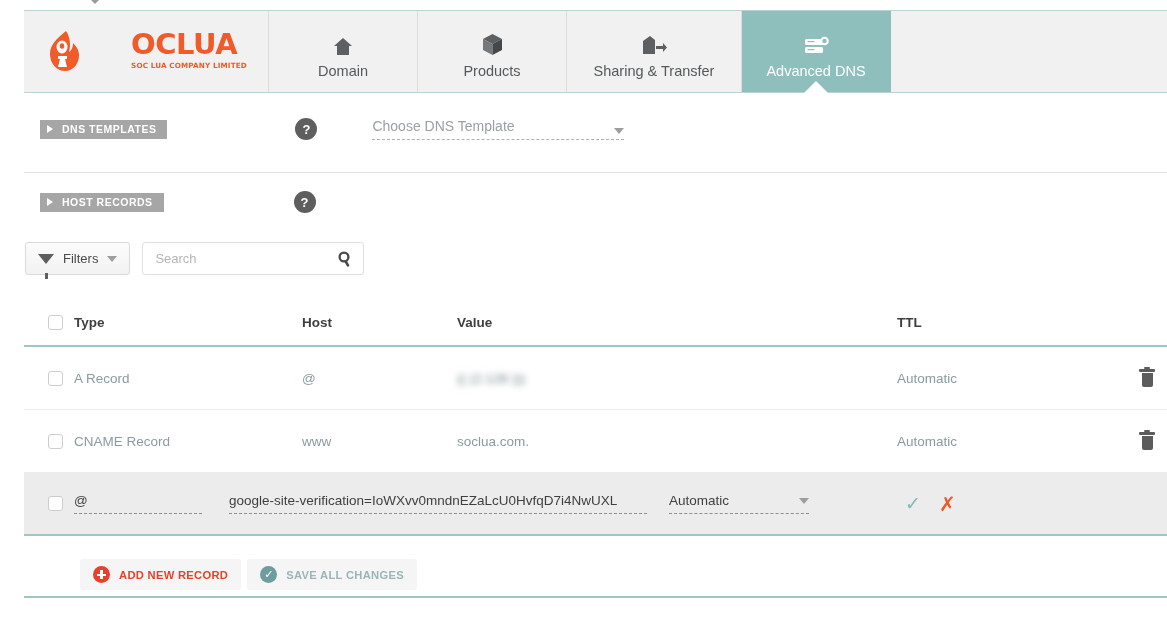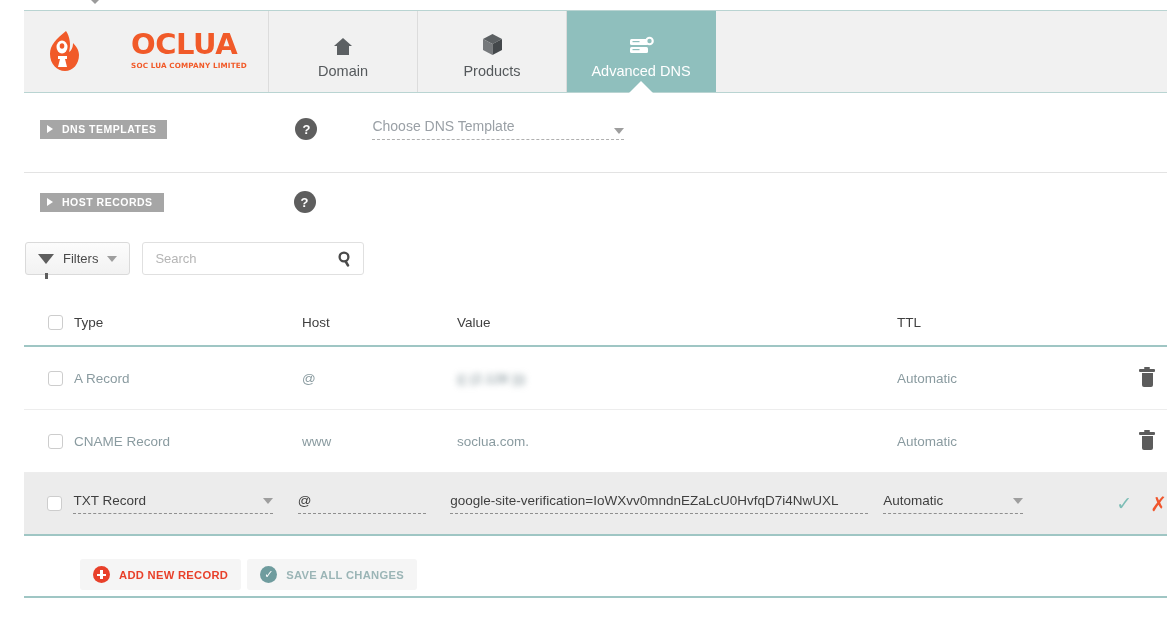--- a/index.html
+++ b/index.html
@@ -196,21 +196,21 @@
     border: 1px solid #cdcdcd; background: #ffffff;
     cursor: pointer;
   }
   .c-type  { width: 228px; }
   .c-host  { width: 155px; }
   .c-value { width: 440px; }
   .c-ttl   { width: 190px; }
   .c-act   { flex: 1; display: flex; align-items: center; }
 
   .th {
-    font-size: 13.5px; color: #3f3f3f; font-weight: normal;
+    font-size: 13.5px; color: #3f3f3f; font-weight: bold;
   }
   .td {
     font-size: 13.5px; color: #8a9ba0; font-weight: normal;
   }
 
   .blurred {
     filter: blur(3.2px);
     color: #6f8289;
     font-size: 13.5px;
     user-select: none;
@@ -331,20 +331,29 @@
     <div class="tab-icon">
       <svg width="21" height="23" viewBox="0 0 21 23">
         <path d="M10.5 1 L20 6 L10.5 11 L1 6 Z" fill="#5c6063"></path>
         <path d="M1 6 L10.5 11 L10.5 22 L1 17 Z" fill="#76797c"></path>
         <path d="M20 6 L10.5 11 L10.5 22 L20 17 Z" fill="#44484b"></path>
       </svg>
     </div>
     <div class="tab-label">Products</div>
   </div>
 
+  <div class="nav-tab wide">
+    <div class="tab-icon">
+      <svg width="26" height="21" viewBox="0 0 26 21">
+        <path d="M2 19 L2 6 L9 1 L14 5 L14 19 Z" fill="#5c6063"></path>
+        <path d="M15 11 L22 11 L22 8 L26 12.5 L22 17 L22 14 L15 14 Z" fill="#5c6063"></path>
+      </svg>
+    </div>
+    <div class="tab-label">Sharing &amp; Transfer</div>
+  </div>
 
   <div class="nav-tab active">
     <div class="tab-icon">
       <svg width="27" height="20" viewBox="0 0 27 20">
         <rect x="2" y="3" width="18" height="6" rx="1.5" fill="#ffffff"></rect>
         <rect x="2" y="11" width="18" height="6" rx="1.5" fill="#ffffff"></rect>
         <rect x="4.5" y="5" width="7" height="1.2" fill="#8fbfbd"></rect>
         <rect x="4.5" y="13" width="7" height="1.2" fill="#8fbfbd"></rect>
         <circle cx="21.5" cy="5" r="4.3" fill="#ffffff"></circle>
         <circle cx="21.5" cy="5" r="2.2" fill="#8fbfbd"></circle>
@@ -433,26 +442,20 @@
         <div class="lid"></div>
           <div class="can"></div>
       </div>
     </div>
   </div>
 
   <div class="trow editing">
     <div class="c-check">
       <div class="cbx"></div>
     </div>
-    <div class="c-type">
-      <div class="ef ef-type">
-        <span class="eftxt">TXT Record</span>
-        <div class="caret-down"></div>
-      </div>
-    </div>
     <div class="c-host">
       <div class="ef ef-host">
         <span class="eftxt">@</span>
       </div>
     </div>
     <div class="c-value">
       <div class="ef ef-value">
         <span class="eftxt">google-site-verification=IoWXvv0mndnEZaLcU0HvfqD7i4NwUXL</span>
       </div>
     </div>

